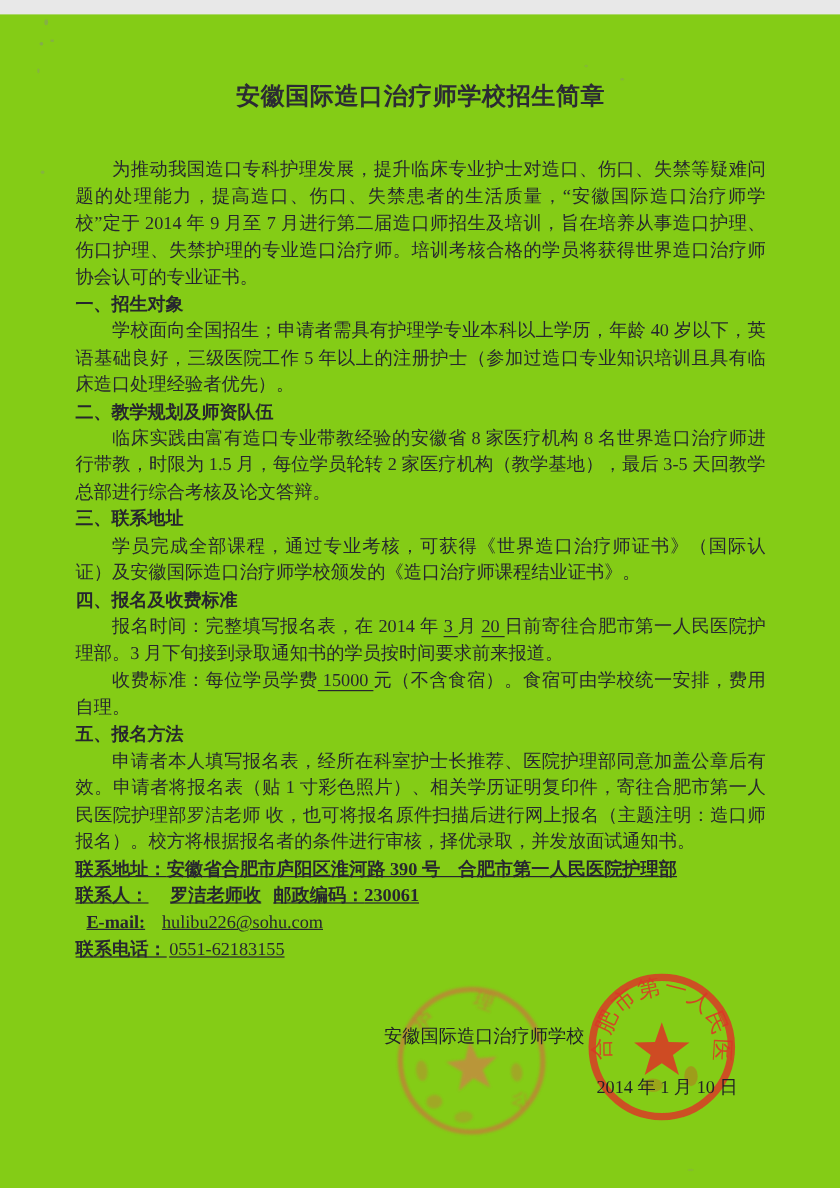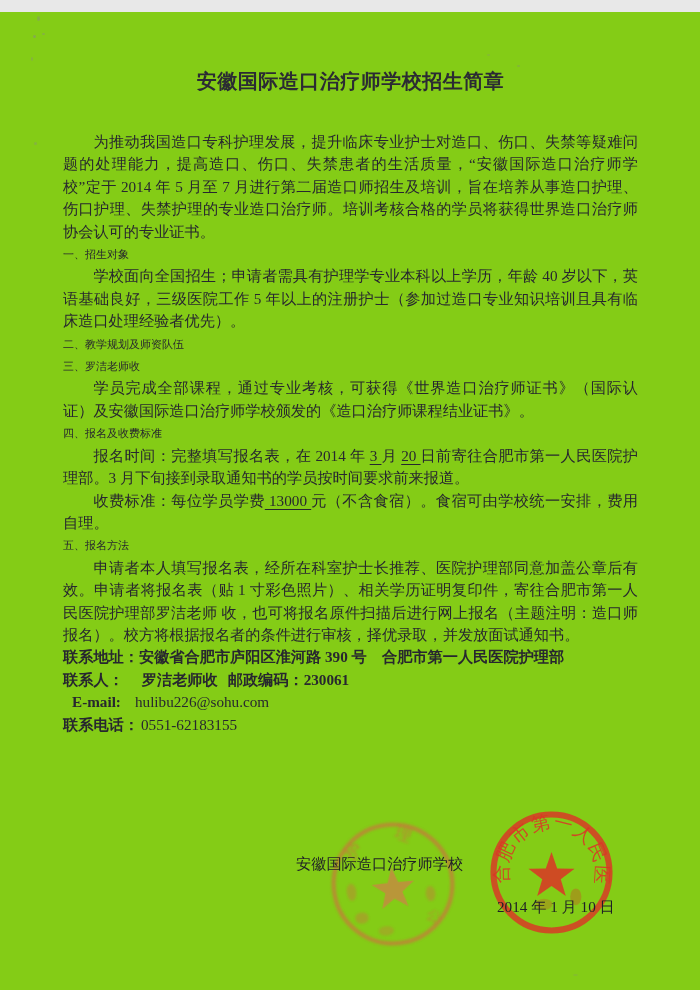--- a/index.html
+++ b/index.html
@@ -11,32 +11,32 @@
   }
   .content{position:relative;z-index:2;padding:0 62px 0 63px;}
   .doc-title{
     margin:55px 0 36px 0;text-align:center;
     font-family:"Liberation Sans","DejaVu Sans",sans-serif;
     font-size:20px;line-height:28px;font-weight:bold;color:#2b2b33;
     letter-spacing:0.5px;
   }
   p.body{margin:0;font-size:15.2px;line-height:22.4px;text-align:justify;text-indent:2em;}
   h2.sec{
-    margin:0;font-size:11px;line-height:22.4px;font-weight:normal;
+    margin:0;font-size:15px;line-height:22.4px;font-weight:bold;
     font-family:"Liberation Sans","DejaVu Sans",sans-serif;color:#26262e;
   }
   .u{text-decoration:underline;text-underline-offset:3px;}
-  .contact-row{margin:0;font-size:15.2px;line-height:22.4px;font-weight:bold;}
+  .contact-row{margin:0;font-size:15.2px;line-height:22.4px;font-weight:bold;text-decoration:underline;}
   .contact-row .c-val-normal{font-weight:normal;}
   .row-email{padding-left:9px;}
   .row-email .c-value{margin-left:14px;text-align:center;}
   .row-person .c-value{margin-left:18px;}
   .row-person .c-label2{margin-left:10px;}
   .row-phone .c-value{margin-left:2px;text-align:center;}
-  .signature{position:absolute;left:296px;top:842px;z-index:3;font-size:15.2px;line-height:20px;color:#1f1f27;}
+  .signature{position:absolute;left:320px;top:842px;z-index:3;font-size:15.2px;line-height:20px;color:#1f1f27;}
   .sig-date{position:absolute;left:497px;top:885px;z-index:3;font-size:15.2px;line-height:20px;color:#1f1f27;}
   .seal{position:absolute;z-index:1;}
   .seal-left{left:326px;top:805px;transform:rotate(-6deg);}
   .seal-right{left:486px;top:795px;}
   .speck{position:absolute;z-index:0;background:#86868d;border-radius:50%;}
 </style>
 </head>
 <body>
 
 <div class="page">
@@ -84,33 +84,34 @@
       <textPath href="#arcR" startOffset="5">合肥市第一人民医院</textPath>
     </text>
     <polygon points="0,-26 6.1,-8.4 24.7,-8.0 9.9,3.2 15.3,21.0 0,10.4 -15.3,21.0 -9.9,3.2 -24.7,-8.0 -6.1,-8.4" transform="translate(70,74)" fill="#dc3527" opacity="0.85" filter="url(#blurR)"></polygon>
     <ellipse cx="62" cy="104" rx="9" ry="6" fill="#dc3527" opacity="0.25" filter="url(#blurR)"></ellipse>
     <ellipse cx="96" cy="96" rx="6" ry="9" fill="#dc3527" opacity="0.3" filter="url(#blurR)"></ellipse>
   </svg>
 
   <div class="content">
     <h1 class="doc-title">安徽国际造口治疗师学校招生简章</h1>
 
-    <p class="body">为推动我国造口专科护理发展，提升临床专业护士对造口、伤口、失禁等疑难问题的处理能力，提高造口、伤口、失禁患者的生活质量，“安徽国际造口治疗师学校”定于 2014 年 5 月至 7 月进行第二届造口师招生及培训，旨在培养从事造口护理、伤口护理、失禁护理的专业造口治疗师。培训考核合格的学员将获得世界造口治疗师协会认可的专业证书。</p>
+    <p class="body">为推动我国造口专科护理发展，提升临床专业护士对造口、伤口、失禁等疑难问题的处理能力，提高造口、伤口、失禁患者的生活质量，“安徽国际造口治疗师学校”定于 2014 年 9 月至 7 月进行第二届造口师招生及培训，旨在培养从事造口护理、伤口护理、失禁护理的专业造口治疗师。培训考核合格的学员将获得世界造口治疗师协会认可的专业证书。</p>
 
     <h2 class="sec">一、招生对象</h2>
     <p class="body">学校面向全国招生；申请者需具有护理学专业本科以上学历，年龄 40 岁以下，英语基础良好，三级医院工作 5 年以上的注册护士（参加过造口专业知识培训且具有临床造口处理经验者优先）。</p>
 
     <h2 class="sec">二、教学规划及师资队伍</h2>
+    <p class="body">临床实践由富有造口专业带教经验的安徽省 8 家医疗机构 8 名世界造口治疗师进行带教，时限为 1.5 月，每位学员轮转 2 家医疗机构（教学基地），最后 3-5 天回教学总部进行综合考核及论文答辩。</p>
 
-    <h2 class="sec">三、罗洁老师收</h2>
+    <h2 class="sec">三、联系地址</h2>
     <p class="body">学员完成全部课程，通过专业考核，可获得《世界造口治疗师证书》（国际认证）及安徽国际造口治疗师学校颁发的《造口治疗师课程结业证书》。</p>
 
     <h2 class="sec">四、报名及收费标准</h2>
     <p class="body"><span>报名时间：完整填写报名表，在 2014 年 </span><span class="u">3 </span><span>月 </span><span class="u">20 </span><span>日前寄往合肥市第一人民医院护理部。3 月下旬接到录取通知书的学员按时间要求前来报道。</span></p>
-    <p class="body"><span>收费标准：每位学员学费</span><span class="u"> 13000 </span><span>元（不含食宿）。食宿可由学校统一安排，费用自理。</span></p>
+    <p class="body"><span>收费标准：每位学员学费</span><span class="u"> 15000 </span><span>元（不含食宿）。食宿可由学校统一安排，费用自理。</span></p>
 
     <h2 class="sec">五、报名方法</h2>
     <p class="body">申请者本人填写报名表，经所在科室护士长推荐、医院护理部同意加盖公章后有效。申请者将报名表（贴 1 寸彩色照片）、相关学历证明复印件，寄往合肥市第一人民医院护理部罗洁老师 收，也可将报名原件扫描后进行网上报名（主题注明：造口师报名）。校方将根据报名者的条件进行审核，择优录取，并发放面试通知书。</p>
 
     <div class="contact-row row-address">
       <span class="c-label">联系地址：</span><span class="c-value">安徽省合肥市庐阳区淮河路 390 号　合肥市第一人民医院护理部</span>
     </div>
     <div class="contact-row row-person">
       <span class="c-label">联系人：</span><span class="c-value">罗洁老师收</span><span class="c-label2">邮政编码：</span><span>230061</span>
     </div>

